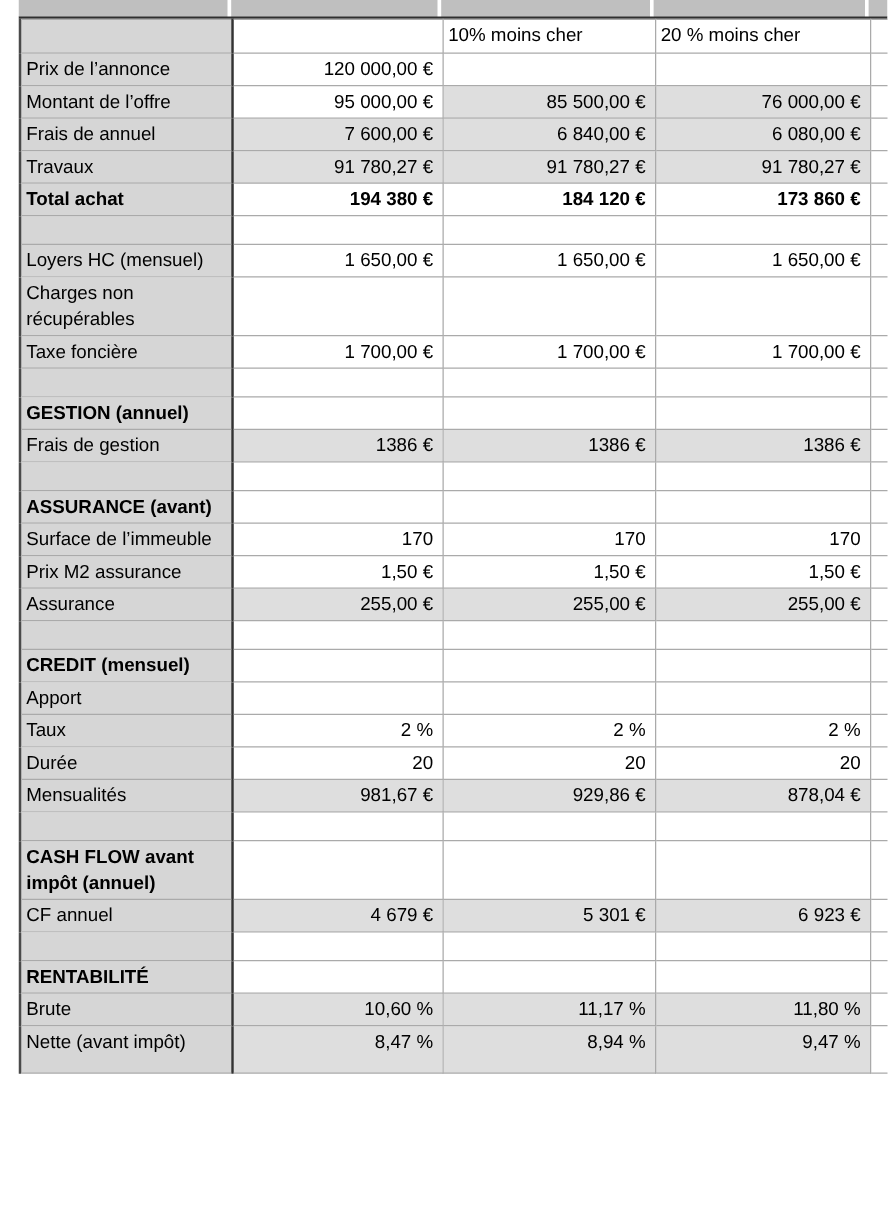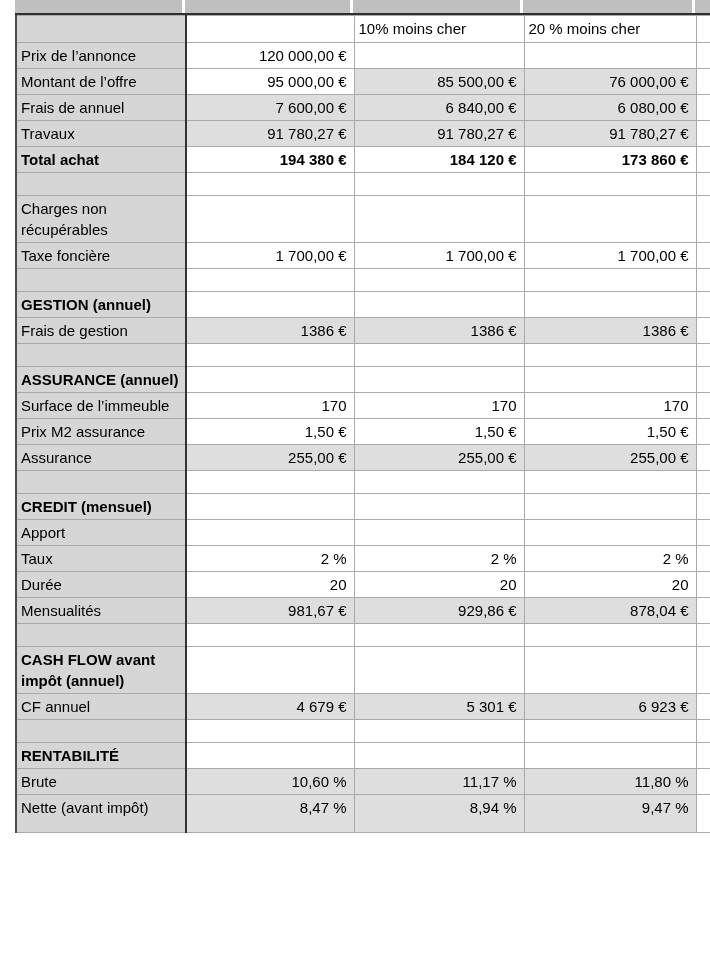--- a/index.html
+++ b/index.html
@@ -105,20 +105,27 @@
           <td class="edge"></td>
         </tr>
         <tr style="height: 23px;">
           <td class="lbl"></td>
           <td class="val"></td>
           <td class="val"></td>
           <td class="val"></td>
           <td class="edge"></td>
         </tr>
         <tr style="height: 26px;">
+          <td class="lbl">Loyers HC (mensuel)</td>
+          <td class="val">1 650,00 €</td>
+          <td class="val">1 650,00 €</td>
+          <td class="val">1 650,00 €</td>
+          <td class="edge"></td>
+        </tr>
+        <tr style="height: 26px;">
           <td class="lbl">Charges non récupérables</td>
           <td class="val"></td>
           <td class="val"></td>
           <td class="val"></td>
           <td class="edge"></td>
         </tr>
         <tr style="height: 26px;">
           <td class="lbl">Taxe foncière</td>
           <td class="val">1 700,00 €</td>
           <td class="val">1 700,00 €</td>
@@ -147,21 +154,21 @@
           <td class="edge"></td>
         </tr>
         <tr style="height: 23px;">
           <td class="lbl"></td>
           <td class="val"></td>
           <td class="val"></td>
           <td class="val"></td>
           <td class="edge"></td>
         </tr>
         <tr style="height: 26px;">
-          <td class="lbl bold">ASSURANCE (annuel)</td>
+          <td class="lbl bold">ASSURANCE (avant)</td>
           <td class="val bold"></td>
           <td class="val bold"></td>
           <td class="val bold"></td>
           <td class="edge"></td>
         </tr>
         <tr style="height: 26px;">
           <td class="lbl">Surface de l’immeuble</td>
           <td class="val">170</td>
           <td class="val">170</td>
           <td class="val">170</td>

